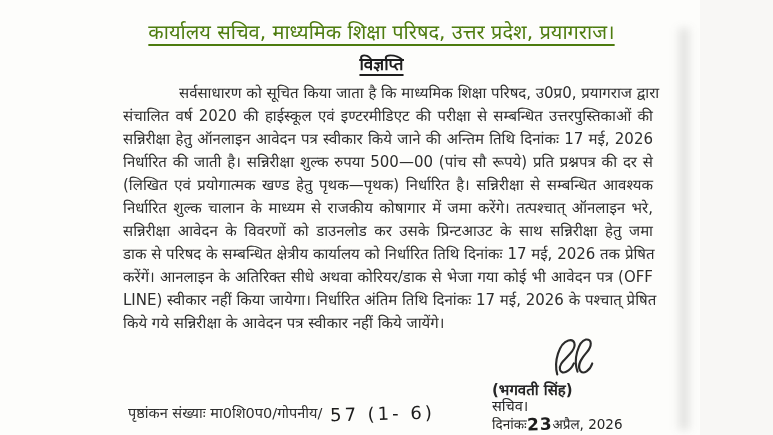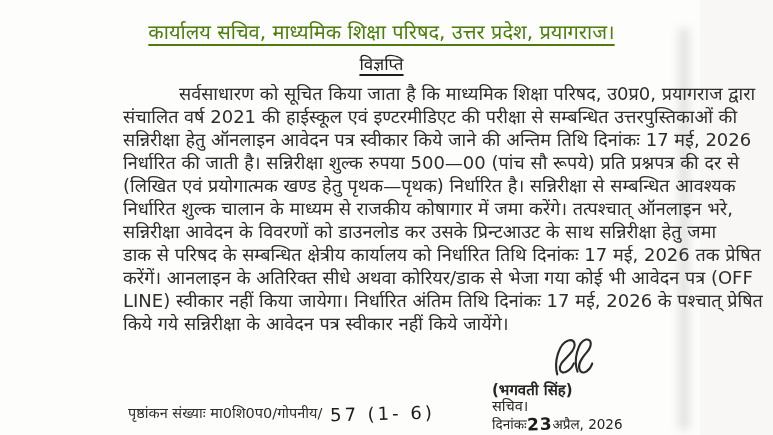--- a/index.html
+++ b/index.html
@@ -19,26 +19,26 @@
     background:linear-gradient(to right,rgba(0,0,0,0),rgba(60,60,60,.18),rgba(0,0,0,0));
     filter:blur(4px);
   }
   .title{
     position:absolute;top:18px;left:0;right:10px;text-align:center;
     font-size:20px;font-weight:normal;color:#4d7c0f;
     text-decoration:underline;text-underline-offset:5px;text-decoration-thickness:1.5px;
   }
   .subtitle{
     position:absolute;top:52px;left:0;right:10px;text-align:center;
-    font-size:17px;font-weight:normal;color:#1e1e1e;
+    font-size:17px;font-weight:bold;color:#1e1e1e;
     text-decoration:underline;text-underline-offset:4px;text-decoration-thickness:1.5px;
   }
   .body-text{
     position:absolute;left:123px;top:82px;width:530px;
-    font-size:18px;color:#2e2e2e;
+    font-size:15px;color:#2e2e2e;
   }
   .body-line{
     height:23px;line-height:23px;white-space:nowrap;
     text-align:justify;text-align-last:justify;
   }
   .body-line.indent{padding-left:56px;}
   .body-line.last{text-align-last:left;}
   .signature-block{
     position:absolute;left:492px;top:334px;width:160px;
     font-size:15px;color:#262626;
@@ -68,21 +68,21 @@
 <div class="screenshot">
 
   <div class="right-paper-strip"></div>
   <div class="edge-shadow"></div>
 
   <div class="title">कार्यालय सचिव, माध्यमिक शिक्षा परिषद, उत्तर प्रदेश, प्रयागराज।</div>
   <div class="subtitle">विज्ञप्ति</div>
 
   <div class="body-text">
     <div class="body-line indent">सर्वसाधारण को सूचित किया जाता है कि माध्यमिक शिक्षा परिषद, उ0प्र0, प्रयागराज द्वारा</div>
-    <div class="body-line">संचालित वर्ष 2021 की हाईस्कूल एवं इण्टरमीडिएट की परीक्षा से सम्बन्धित उत्तरपुस्तिकाओं की</div>
+    <div class="body-line">संचालित वर्ष 2020 की हाईस्कूल एवं इण्टरमीडिएट की परीक्षा से सम्बन्धित उत्तरपुस्तिकाओं की</div>
     <div class="body-line">सन्निरीक्षा हेतु ऑनलाइन आवेदन पत्र स्वीकार किये जाने की अन्तिम तिथि दिनांकः 17 मई, 2026</div>
     <div class="body-line">निर्धारित की जाती है। सन्निरीक्षा शुल्क रुपया 500—00 (पांच सौ रूपये) प्रति प्रश्नपत्र की दर से</div>
     <div class="body-line">(लिखित एवं प्रयोगात्मक खण्ड हेतु पृथक—पृथक) निर्धारित है। सन्निरीक्षा से सम्बन्धित आवश्यक</div>
     <div class="body-line">निर्धारित शुल्क चालान के माध्यम से राजकीय कोषागार में जमा करेंगे। तत्पश्चात् ऑनलाइन भरे,</div>
     <div class="body-line">सन्निरीक्षा आवेदन के विवरणों को डाउनलोड कर उसके प्रिन्टआउट के साथ सन्निरीक्षा हेतु जमा</div>
     <div class="body-line">डाक से परिषद के सम्बन्धित क्षेत्रीय कार्यालय को निर्धारित तिथि दिनांकः 17 मई, 2026 तक प्रेषित</div>
     <div class="body-line">करेंगें। आनलाइन के अतिरिक्त सीधे अथवा कोरियर/डाक से भेजा गया कोई भी आवेदन पत्र (OFF</div>
     <div class="body-line">LINE) स्वीकार नहीं किया जायेगा। निर्धारित अंतिम तिथि दिनांकः 17 मई, 2026 के पश्चात् प्रेषित</div>
     <div class="body-line last">किये गये सन्निरीक्षा के आवेदन पत्र स्वीकार नहीं किये जायेंगे।</div>
   </div>

